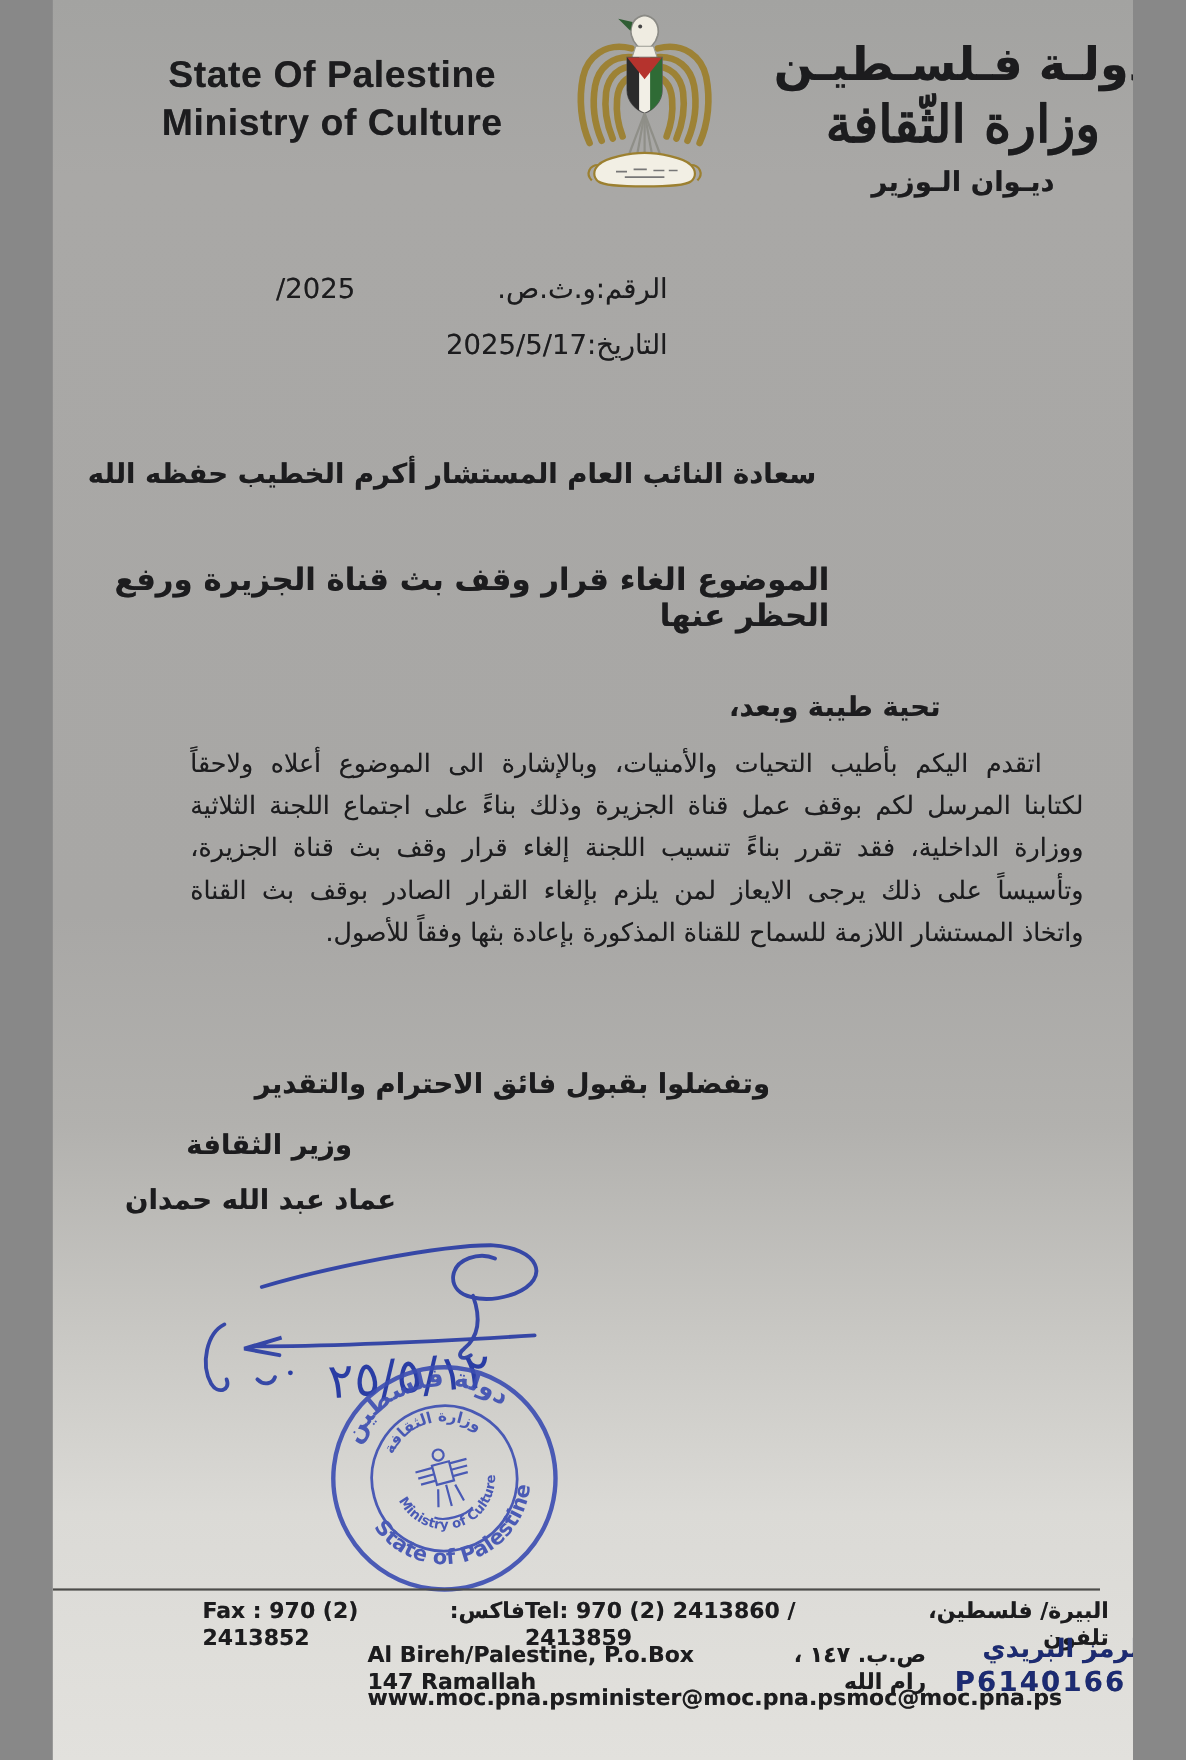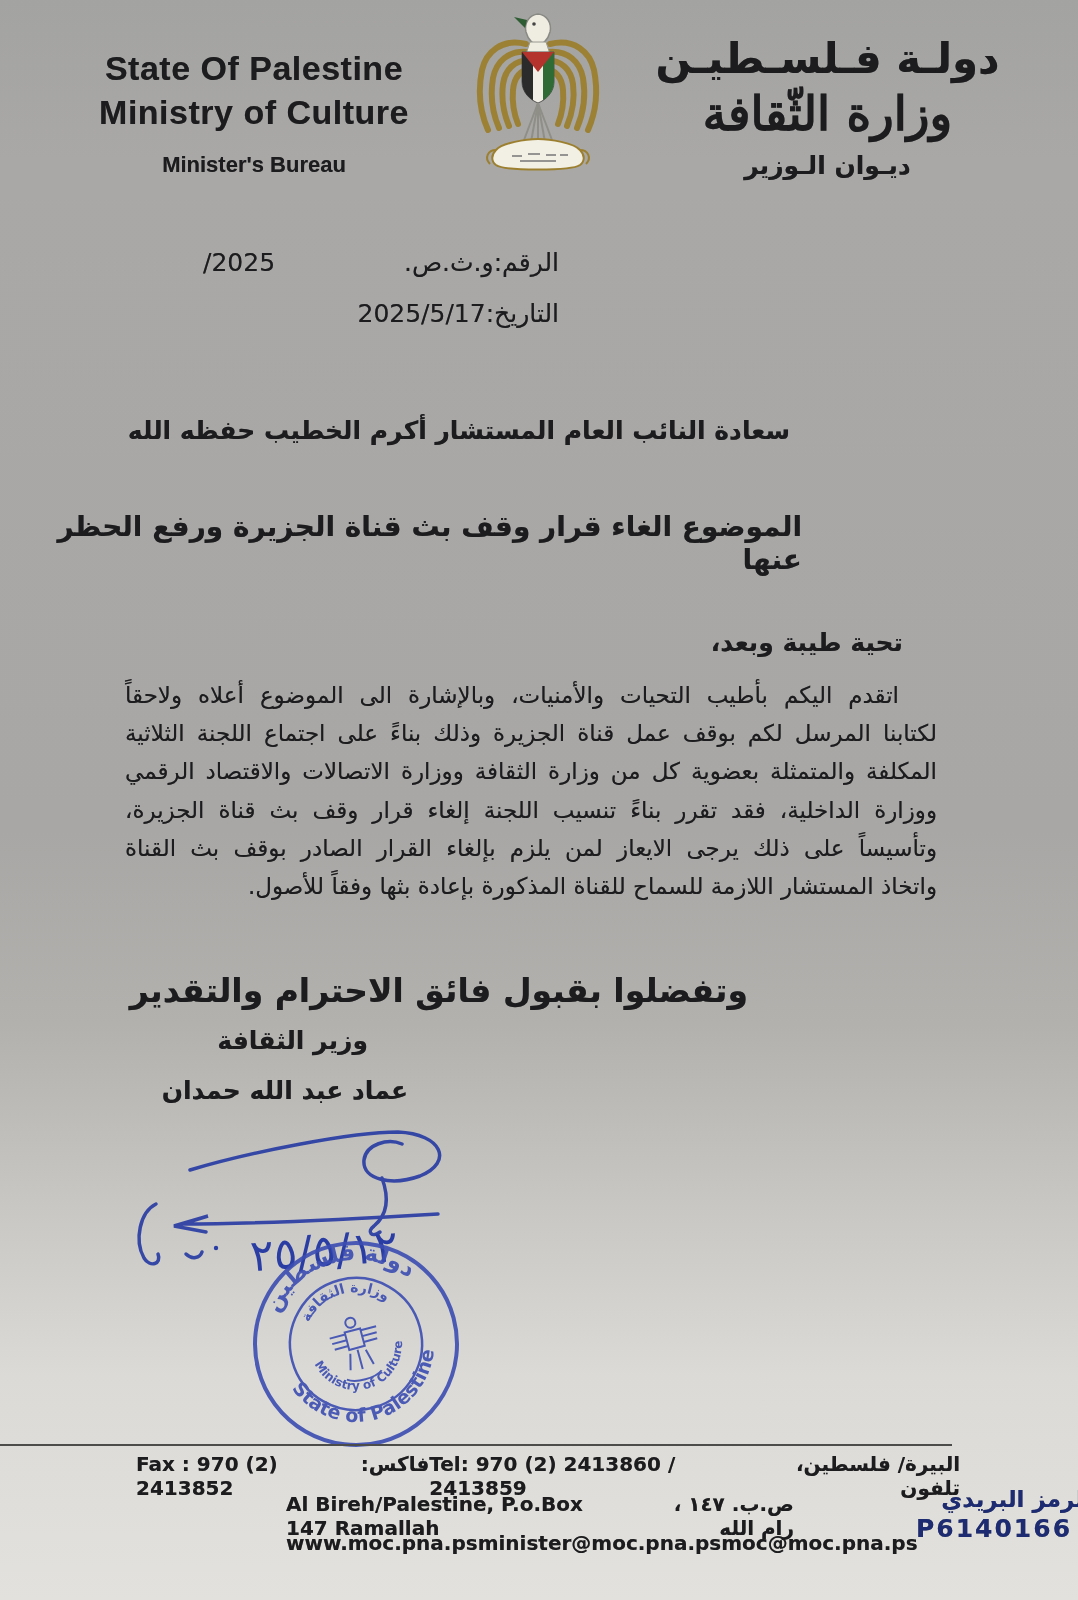--- a/index.html
+++ b/index.html
@@ -1,18 +1,18 @@
 <!DOCTYPE html>
 <html lang="ar"><head>
 <meta charset="utf-8">
 <title>Scanned Letter</title>
 <style>
   html,body{margin:0;padding:0;background:#888;}
   .page{
-    position:relative;width:1078px;height:1600px;margin:0 auto;overflow:hidden;
+    position:relative;width:982px;height:1600px;margin:0 auto;overflow:hidden;
     background:linear-gradient(180deg,#a3a3a1 0%,#a9a8a6 10%,#a8a7a5 52%,#b2b1ae 64%,#c9c8c4 76%,#dbdad6 86%,#e2e1dd 100%);
     font-family:"DejaVu Sans",sans-serif;color:#1c1c1e;
   }
   .abs{position:absolute;}
   .txt{text-shadow:0 0 .5px rgba(0,0,0,.45);}
   
   .hdr-left{left:86px;top:46px;width:336px;text-align:center;font-family:"Liberation Sans",sans-serif;font-weight:700;}
   .hdr-left .l1,.hdr-left .l2{font-size:34px;line-height:44px;letter-spacing:.5px;}
   .hdr-left .l3{font-size:22px;margin-top:18px;}
   .hdr-right{left:655px;top:34px;width:345px;text-align:center;direction:rtl;font-weight:700;}
@@ -25,21 +25,21 @@
   .refrow2{margin-top:22px;justify-content:flex-start;}
   .num{direction:ltr;unicode-bidi:isolate;}
   
   .addressee{right:288px;top:416px;font-size:25px;font-weight:700;direction:rtl;}
   .subject{right:276px;top:510px;font-size:28px;font-weight:700;direction:rtl;}
   .greeting{right:175px;top:628px;font-size:25px;font-weight:700;direction:rtl;}
   .bodypar{left:125px;top:676px;width:812px;direction:rtl;font-size:23px;}
   .bline{height:38.2px;line-height:38px;text-align:justify;text-align-last:justify;white-space:nowrap;}
   .bline.first{padding-right:38px;}
   .bline.last{text-align-last:right;}
-  .closing{right:330px;top:971px;font-size:33px;font-weight:700;direction:rtl;}
+  .closing{right:330px;top:971px;font-size:25px;font-weight:700;direction:rtl;}
   .signer-title{right:710px;top:1026px;font-size:25px;font-weight:700;direction:rtl;}
   .signer-name{right:670px;top:1076px;font-size:25px;font-weight:700;direction:rtl;}
   
   .rule{left:0;top:1444px;width:952px;border-top:2px solid #4c4c4a;}
   .foot{font-weight:700;font-size:20px;}
   .f1{left:136px;top:1452px;width:824px;display:flex;direction:rtl;justify-content:space-between;align-items:baseline;}
   .f2{left:286px;top:1492px;width:508px;display:flex;justify-content:center;gap:30px;}
   .f3{left:286px;top:1531px;width:508px;display:flex;justify-content:space-between;}
   .ltr{direction:ltr;unicode-bidi:isolate;}
   .postal{right:-6px;top:1486px;width:180px;text-align:right;color:#1c2b72;direction:rtl;}
@@ -51,21 +51,20 @@
   .stamp{left:248px;top:1236px;opacity:.9;}
 </style>
 </head>
 <body>
 
 <div class="page">
 
   <div class="abs hdr-left txt">
     <div class="l1">State Of Palestine</div>
     <div class="l2">Ministry of Culture</div>
-    <div class="l3">Minister's Bureau</div>
   </div>
 
   <svg class="abs emblem" width="140" height="170" viewBox="0 0 140 170">
     <g stroke="#9c8030" stroke-width="6" fill="none" stroke-linecap="round" opacity="0.95">
       <path d="M58,36 C34,30 18,44 14,62 C10,82 12,104 20,122"></path>
       <path d="M60,44 C40,42 28,54 25,70 C22,88 25,106 31,120"></path>
       <path d="M62,52 C46,52 37,62 35,76 C33,92 36,106 41,118"></path>
       <path d="M64,60 C52,62 46,70 45,82 C44,94 46,106 50,116"></path>
       <path d="M82,36 C106,30 122,44 126,62 C130,82 128,104 120,122"></path>
       <path d="M80,44 C100,42 112,54 115,70 C118,88 115,106 109,120"></path>
@@ -117,21 +116,20 @@
     </div>
   </div>
 
   <div class="abs addressee txt">سعادة النائب العام المستشار أكرم الخطيب حفظه الله</div>
   <div class="abs subject txt">الموضوع الغاء قرار وقف بث قناة الجزيرة ورفع الحظر عنها</div>
   <div class="abs greeting txt">تحية طيبة وبعد،</div>
 
   <div class="abs bodypar txt">
     <div class="bline first">اتقدم اليكم بأطيب التحيات والأمنيات، وبالإشارة الى الموضوع أعلاه ولاحقاً</div>
     <div class="bline">لكتابنا المرسل لكم بوقف عمل قناة الجزيرة وذلك بناءً على اجتماع اللجنة الثلاثية</div>
-    <div class="bline">المكلفة والمتمثلة بعضوية كل من وزارة الثقافة ووزارة الاتصالات والاقتصاد الرقمي</div>
     <div class="bline">ووزارة الداخلية، فقد تقرر بناءً تنسيب اللجنة إلغاء قرار وقف بث قناة الجزيرة،</div>
     <div class="bline">وتأسيساً على ذلك يرجى الايعاز لمن يلزم بإلغاء القرار الصادر بوقف بث القناة</div>
     <div class="bline last">واتخاذ المستشار اللازمة للسماح للقناة المذكورة بإعادة بثها وفقاً للأصول.</div>
   </div>
 
   <div class="abs closing txt">وتفضلوا بقبول فائق الاحترام والتقدير</div>
   <div class="abs signer-title txt">وزير الثقافة</div>
   <div class="abs signer-name txt">عماد عبد الله حمدان</div>
 
   <svg class="abs sig" width="350" height="235" viewBox="0 0 350 235">

